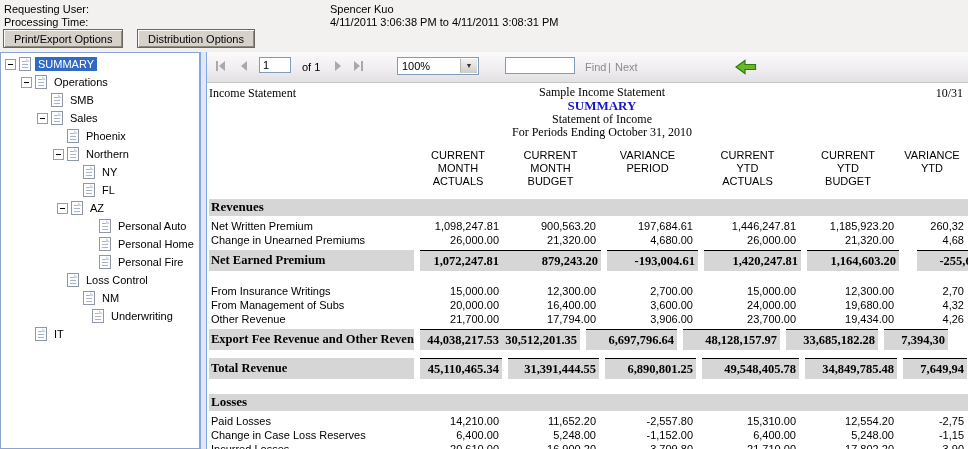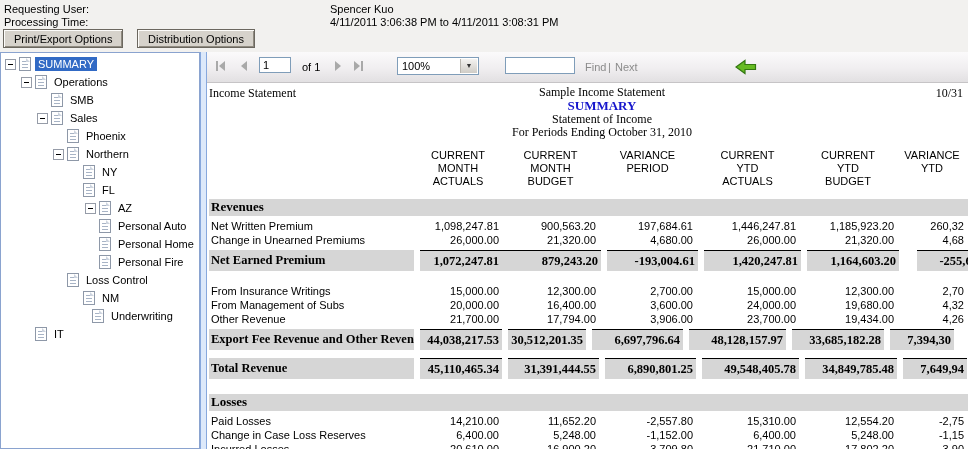--- a/index.html
+++ b/index.html
@@ -121,21 +121,21 @@
           <span class="tlabel">Northern</span>
         </div>
         <div class="tnode" style="padding-left: 82px;">
           <span class="ticon"></span>
           <span class="tlabel">NY</span>
         </div>
         <div class="tnode" style="padding-left: 82px;">
           <span class="ticon"></span>
           <span class="tlabel">FL</span>
         </div>
-        <div class="tnode" style="padding-left: 84px;">
+        <div class="tnode" style="padding-left: 56px;">
           <span class="tbox"></span>
           <span class="ticon"></span>
           <span class="tlabel">AZ</span>
         </div>
         <div class="tnode" style="padding-left: 98px;">
           <span class="ticon"></span>
           <span class="tlabel">Personal Auto</span>
         </div>
         <div class="tnode" style="padding-left: 98px;">
           <span class="ticon"></span>
@@ -269,21 +269,21 @@
               <div class="cell" style="width: 88px;">21,700.00</div>
               <div class="cell" style="width: 97px;">17,794.00</div>
               <div class="cell" style="width: 97px;">3,906.00</div>
               <div class="cell" style="width: 103px;">23,700.00</div>
               <div class="cell" style="width: 98px;">19,434.00</div>
               <div class="cell" style="width: 70px;">4,26</div>
             </div>
             <div class="row total">
               <div class="lbl">Export Fee Revenue and Other Revenu</div>
               <div class="cell" style="width: 82px; margin-left: 6px;">44,038,217.53</div>
-              <div class="cell" style="width: 78px; margin-left: 6px;">30,512,201.35</div>
+              <div class="cell" style="width: 78px; ">30,512,201.35</div>
               <div class="cell" style="width: 91px; margin-left: 6px;">6,697,796.64</div>
               <div class="cell" style="width: 97px; margin-left: 6px;">48,128,157.97</div>
               <div class="cell" style="width: 92px; margin-left: 6px;">33,685,182.28</div>
               <div class="cell" style="width: 64px; margin-left: 6px;">7,394,30</div>
             </div>
             <div class="gap-small"></div>
             <div class="row total">
               <div class="lbl">Total Revenue</div>
               <div class="cell" style="width: 82px; margin-left: 6px;">45,110,465.34</div>
               <div class="cell" style="width: 91px; margin-left: 6px;">31,391,444.55</div>

